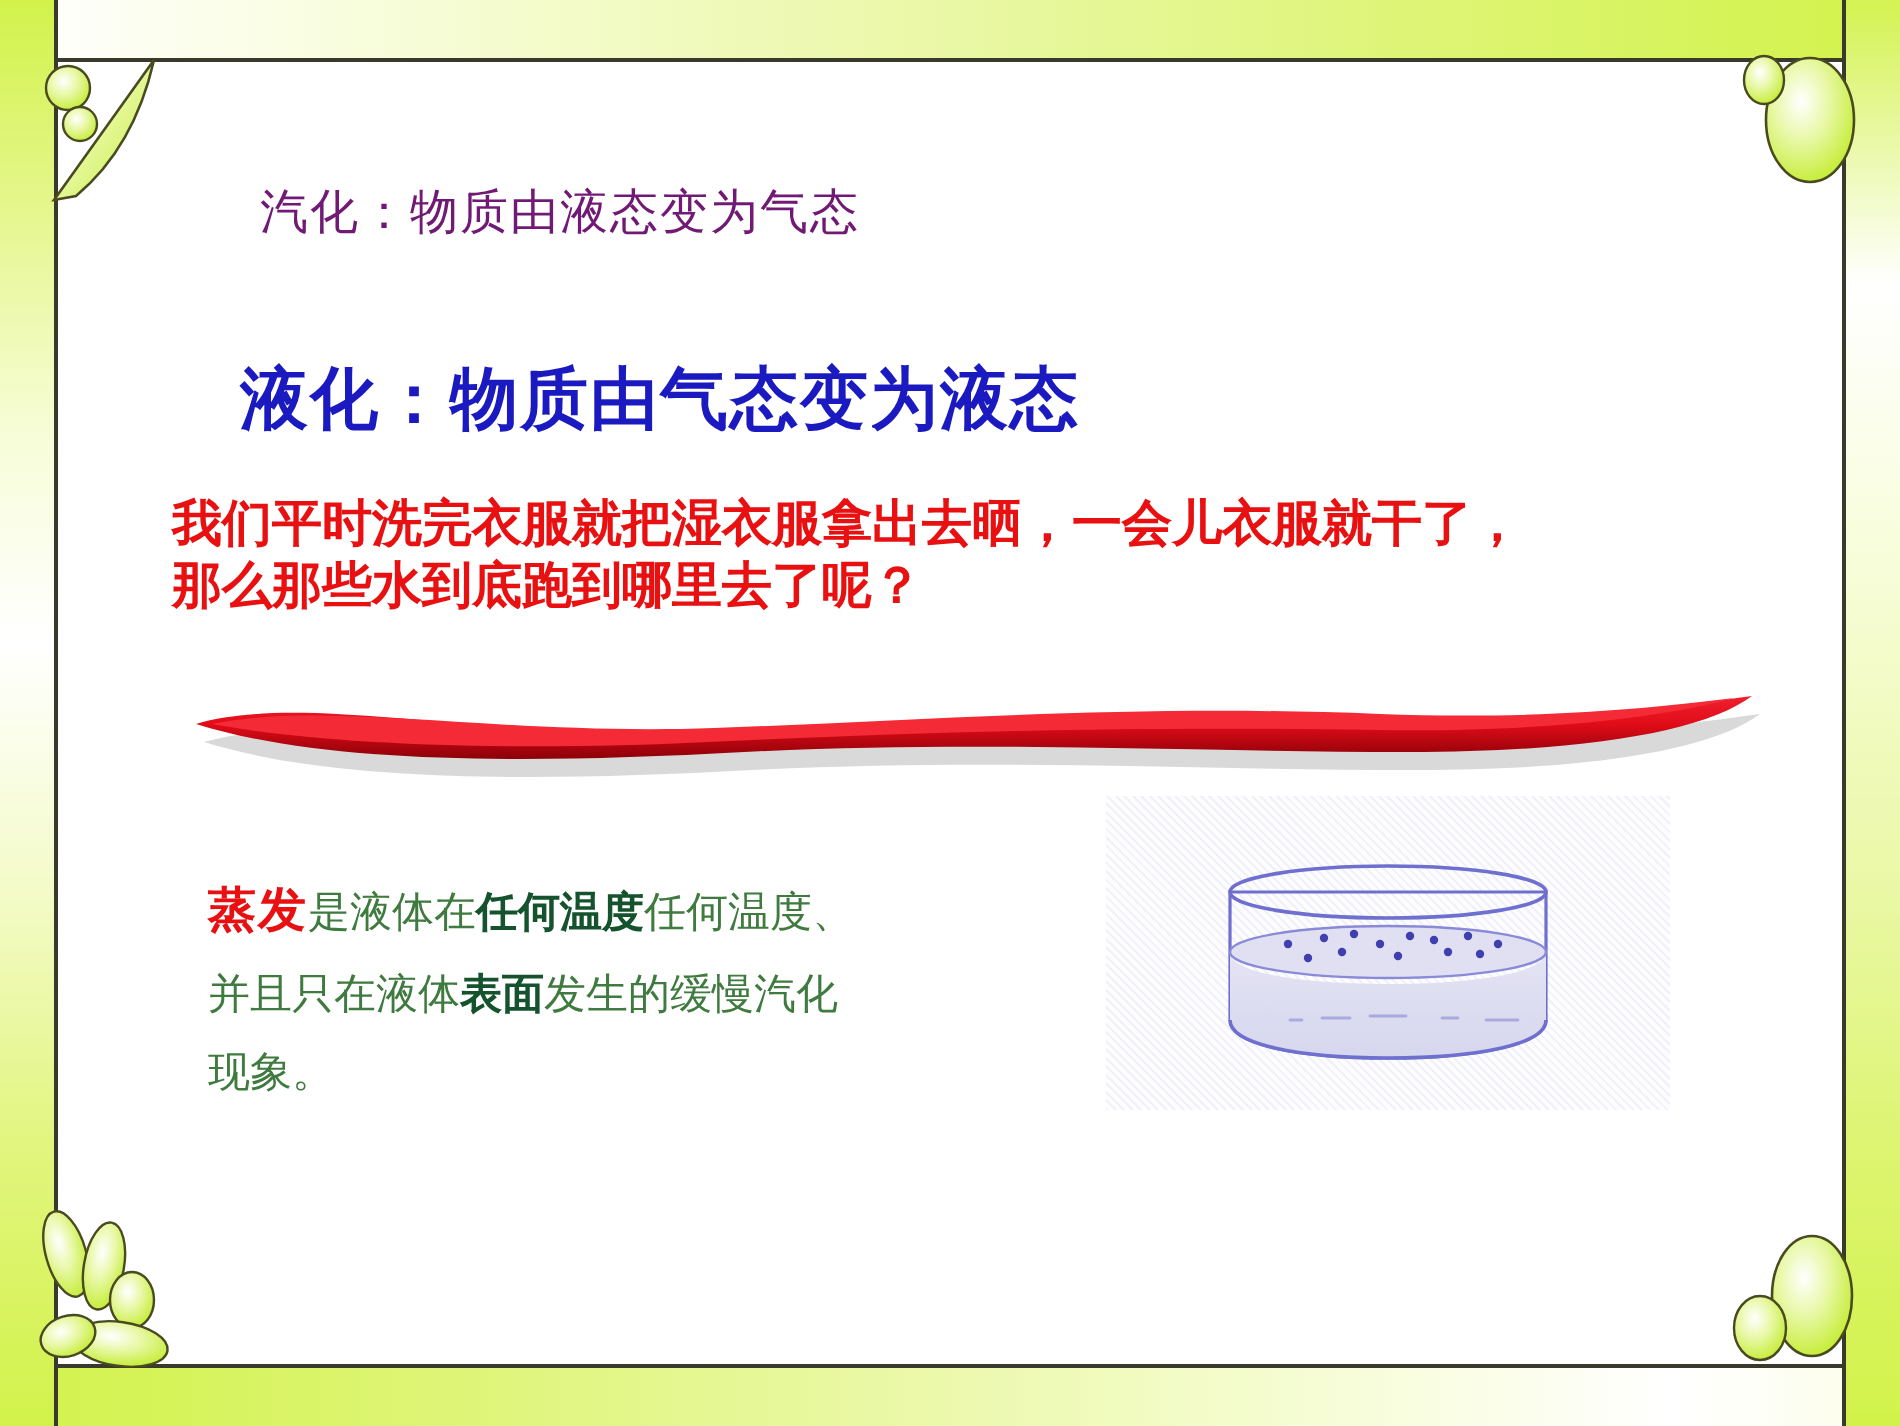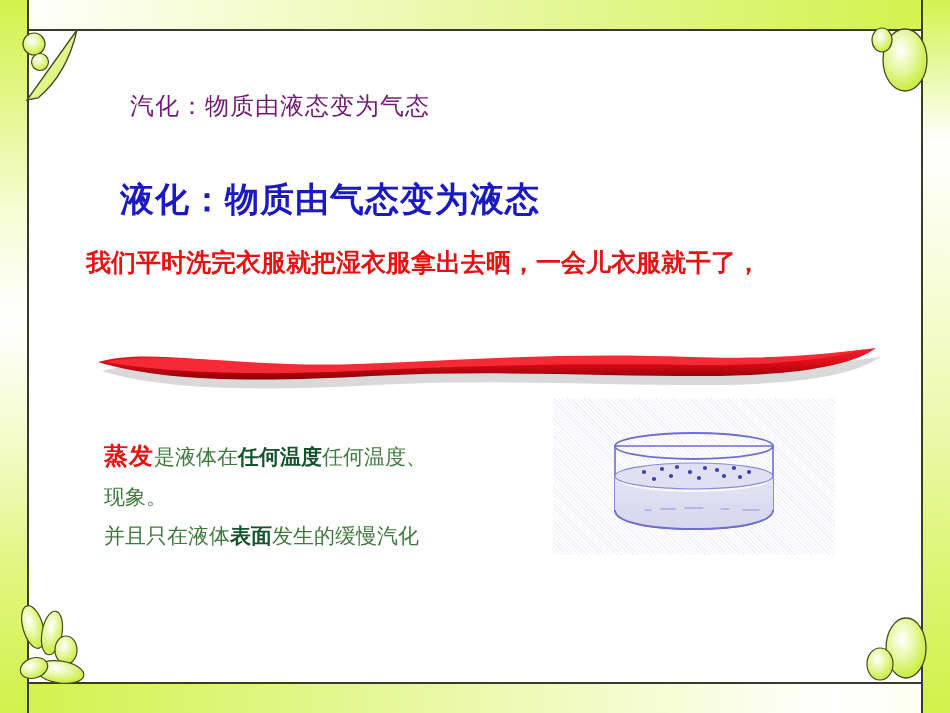--- a/index.html
+++ b/index.html
@@ -173,20 +173,21 @@
     <ellipse cx="56" cy="58" rx="20" ry="30" fill="url(#gBud)" stroke="#4a4a20" stroke-width="1.3"></ellipse>
     <ellipse cx="30" cy="74" rx="13" ry="16" fill="url(#gBud)" stroke="#4a4a20" stroke-width="1.2"></ellipse>
   </svg>
 
   <div id="title-vaporization" class="title-line">汽化：物质由液态变为气态</div>
 
   <div id="title-liquefaction" class="title-line">液化：物质由气态变为液态</div>
 
   <div class="question-block">
     <div>我们平时洗完衣服就把湿衣服拿出去晒，一会儿衣服就干了，</div>
+    <div>那么那些水到底跑到哪里去了呢？</div>
   </div>
 
   <div class="swoosh-wrap">
     <svg viewBox="0 0 790 52" width="790" height="52" preserveAspectRatio="none">
       <defs>
         <linearGradient id="gSwooshDark" x1="0" y1="0" x2="0" y2="1">
           <stop offset="0%" stop-color="#f02030"></stop>
           <stop offset="45%" stop-color="#e00c18"></stop>
           <stop offset="100%" stop-color="#8c0008"></stop>
         </linearGradient>
@@ -195,22 +196,22 @@
                C760,30 700,40 612,40 C500,40 400,34 280,40 C170,46 70,46 6,26 Z" fill="#b9b9b9" opacity="0.55" transform="translate(4,7)"></path>
       <path d="M6,24 C60,8 150,32 260,28 C370,24 470,14 600,20 C680,24 740,16 784,10
                C760,28 700,38 612,38 C500,38 400,32 280,38 C170,44 70,44 6,24 Z" fill="url(#gSwooshDark)"></path>
       <path d="M14,24 C70,12 160,30 265,26 C375,22 475,14 598,19 C676,22 735,16 775,11
                C735,22 672,28 598,27 C470,25 370,28 262,33 C160,38 68,34 14,24 Z" fill="#f42a36"></path>
     </svg>
   </div>
 
   <div class="definition-block">
     <span class="ln"><span class="lead">蒸发</span><span>是液体在</span><span class="hl">任何温度</span><span>任何温度、</span></span>
+    <span class="ln"><span>并且只在液体</span><span class="hl">表面</span><span>发生的缓慢汽化</span></span>
     <span class="ln">现象。</span>
-    <span class="ln"><span>并且只在液体</span><span class="hl">表面</span><span>发生的缓慢汽化</span></span>
   </div>
 
   <div class="beaker-figure">
     <svg viewBox="0 0 282 157" width="282" height="157">
       <defs>
         <linearGradient id="gWater" x1="0" y1="0" x2="0" y2="1">
           <stop offset="0%" stop-color="#e4e4f4"></stop>
           <stop offset="100%" stop-color="#d6d6ee"></stop>
         </linearGradient>
       </defs>

